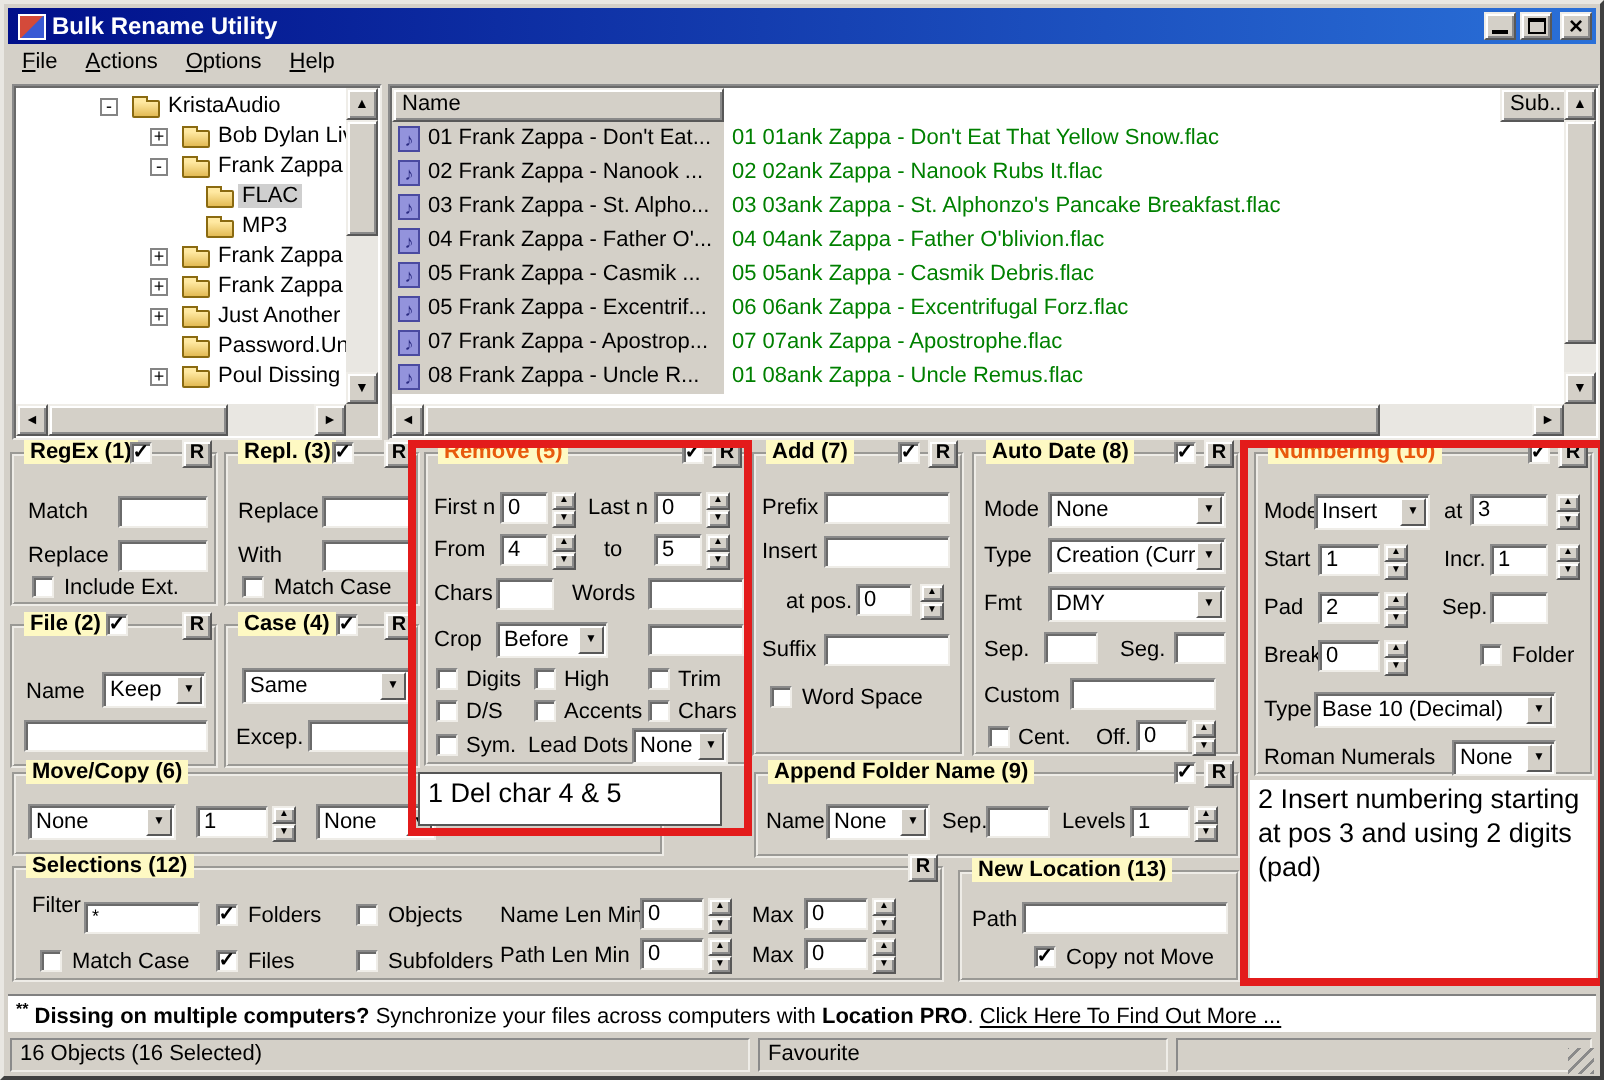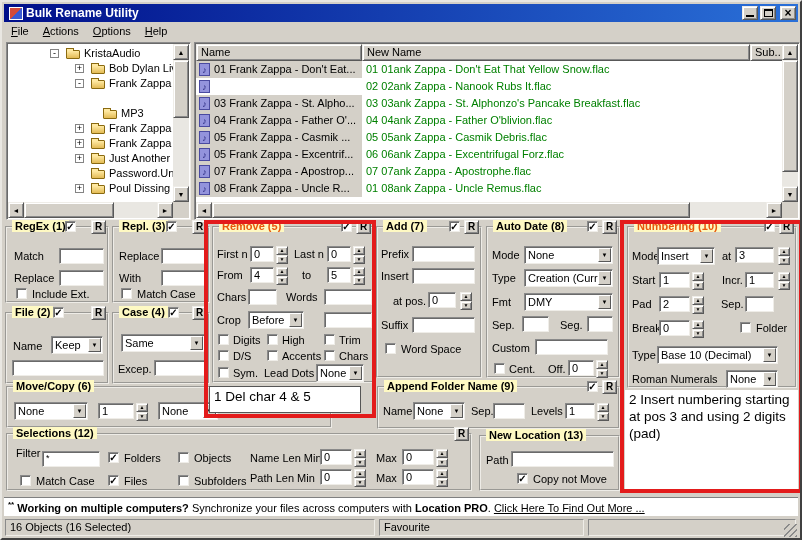--- a/index.html
+++ b/index.html
@@ -99,20 +99,24 @@
       <div class="ti" style="top:17px">
           <span class="texp" style="left:67px">+</span>
           <span class="tfold" style="left:83px"></span>
           <span class="tlab" style="left:99px">Bob Dylan Liv</span>
         </div>
       <div class="ti" style="top:32px">
           <span class="texp" style="left:67px">-</span>
           <span class="tfold" style="left:83px"></span>
           <span class="tlab" style="left:99px">Frank Zappa A</span>
         </div>
+      <div class="ti noexp" style="top:47px">
+          <span class="tfold" style="left:95px"></span>
+          <span class="tlab selhl" style="left:111px">FLAC</span>
+        </div>
       <div class="ti noexp" style="top:62px">
           <span class="tfold" style="left:95px"></span>
           <span class="tlab" style="left:111px">MP3</span>
         </div>
       <div class="ti" style="top:77px">
           <span class="texp" style="left:67px">+</span>
           <span class="tfold" style="left:83px"></span>
           <span class="tlab" style="left:99px">Frank Zappa B</span>
         </div>
       <div class="ti" style="top:92px">
@@ -144,29 +148,29 @@
       <span class="sbb rz" style="left:0">◄</span>
       <span class="sbt rz" style="left:16px;top:0;width:90px;height:16px"></span>
       <span class="sbb rz" style="right:0">►</span>
     </div>
     <div class="corner"></div>
   </div>
 
   <div class="flist sk">
     <div class="inner">
       <span class="hcell rz" style="left:0;width:166px">Name</span>
-      <span class="hcell rz" style="left:166px;width:388px">New Name</span>
       <span class="hcell rz" style="left:554px;width:36px">Sub..</span>
 
       <div class="lr" style="top:17px">
           <span class="ncell">01 Frank Zappa - Don't Eat...</span>
           <span class="ficon">♪</span>
           <span class="nncell">01 01ank Zappa - Don't Eat That Yellow Snow.flac</span>
         </div>
       <div class="lr" style="top:34px">
+          <span class="ncell">02 Frank Zappa - Nanook ...</span>
           <span class="ficon">♪</span>
           <span class="nncell">02 02ank Zappa - Nanook Rubs It.flac</span>
         </div>
       <div class="lr" style="top:51px">
           <span class="ncell">03 Frank Zappa - St. Alpho...</span>
           <span class="ficon">♪</span>
           <span class="nncell">03 03ank Zappa - St. Alphonzo's Pancake Breakfast.flac</span>
         </div>
       <div class="lr" style="top:68px">
           <span class="ncell">04 Frank Zappa - Father O'...</span>
@@ -509,21 +513,21 @@
     <span class="lb" style="left:52px;top:36px">Copy not Move</span>
   </div>
 
   <div class="redbox" style="left:202px;top:218px;width:172px;height:198px"></div>
   <div class="note" style="left:207px;top:384px;width:152px;height:27px;border:1px solid #555;z-index:50">1 Del char 4 &amp; 5</div>
   <div class="redbox" style="left:618px;top:218px;width:183px;height:273px"></div>
   <div class="note" style="left:623px;top:388px;width:173px;height:99px">2 Insert numbering starting at pos 3 and using 2 digits (pad)</div>
 
   <div class="banner">
     <span class="stars">**</span>
-    <b>Working on multiple computers?</b><span> Synchronize your files across computers with </span><b>Location PRO</b><span>. </span><span style="text-decoration:underline">Click Here To Find Out More ...</span>
+    <b>Dissing on multiple computers?</b><span> Synchronize your files across computers with </span><b>Location PRO</b><span>. </span><span style="text-decoration:underline">Click Here To Find Out More ...</span>
   </div>
 
   <div class="statusbar">
     <span class="scell" style="left:1px;width:370px">16 Objects (16 Selected)</span>
     <span class="scell" style="left:375px;width:205px">Favourite</span>
     <span class="scell" style="left:584px;right:2px"></span>
     <span class="grip"></span>
   </div>
 
 </div>

